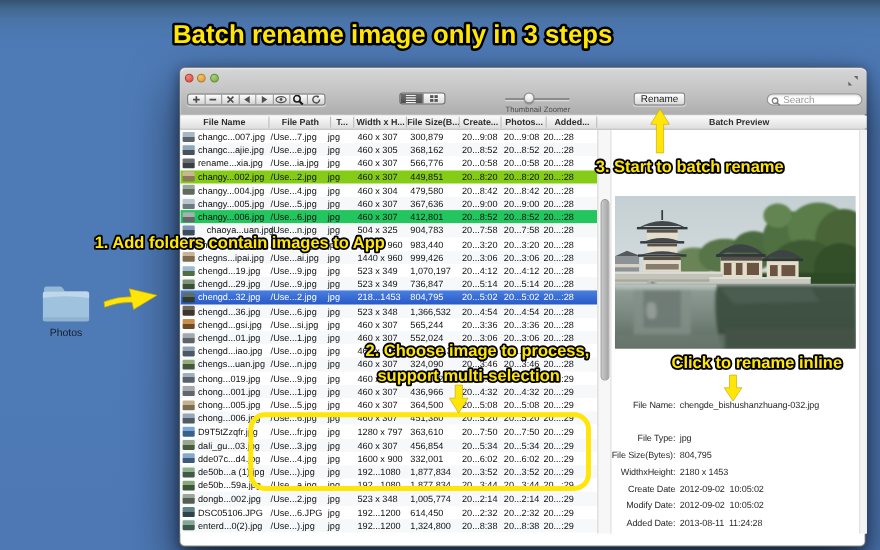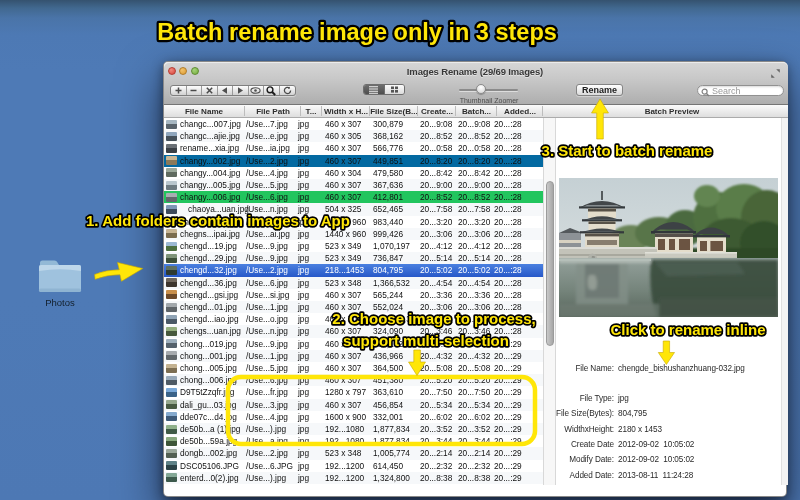--- a/index.html
+++ b/index.html
@@ -19,21 +19,21 @@
 #btngrp .sg{width:15.5px;height:9px;border-right:1px solid #9a9a9a;display:flex;align-items:center;justify-content:center}
 #btngrp .sg:last-child{border-right:none}
 #segview{position:absolute;left:199px;top:22px;width:42px;height:11px;border:1px solid #6e6e6e;border-radius:3px;overflow:hidden;display:flex}
 #segview .a{width:21px;background:linear-gradient(180deg,#6e6e6e,#4e4e4e);display:flex;align-items:center;justify-content:center}
 #segview .b{width:21px;background:linear-gradient(180deg,#fbfbfb,#dcdcdc);display:flex;align-items:center;justify-content:center;border-left:1px solid #6e6e6e}
 #slider{position:absolute;left:295px;top:26.5px;width:59px;height:2px;background:#8b8b8b;border-radius:1px;box-shadow:0 1px 0 rgba(255,255,255,.5)}
 #knob{position:absolute;left:312px;top:22px;width:10px;height:10px;border-radius:50%;
 background:radial-gradient(circle at 50% 30%,#ffffff,#d2d2d2);border:1px solid #8a8a8a;box-shadow:0 1px 1px rgba(0,0,0,.25)}
 #zlabel{position:absolute;left:275px;top:35px;width:100px;text-align:center;font-size:7px;color:#4c4c4c}
 #renbtn{position:absolute;left:412px;top:22px;width:47px;height:12px;border:1px solid #848484;border-radius:3px;
-background:linear-gradient(180deg,#ffffff,#dadada);font-size:9px;font-weight:bold;color:#1c1c1c;
+background:linear-gradient(180deg,#ffffff,#dadada);font-size:9px;font-weight:normal;color:#1c1c1c;
 text-align:center;line-height:11px;box-shadow:0 1px 1px rgba(255,255,255,.4)}
 #search{position:absolute;left:533px;top:22.5px;width:87px;height:11.5px;border:1px solid #919191;border-radius:6.5px;
 background:#fff;font-size:9px;color:#9a9a9a;line-height:10px;padding-left:14px;box-shadow:inset 0 1px 2px rgba(0,0,0,.15)}
 #fsicon{position:absolute;right:7px;top:6px}
 #hdr{position:absolute;left:0;top:43px;width:624px;height:13px;
 background:linear-gradient(180deg,#fbfbfb,#dedede);border-bottom:1px solid #ababab;font-size:8.1px;font-weight:bold;color:#2e2e2e}
 #hdr span{position:absolute;top:1.5px;text-align:center;white-space:nowrap;overflow:hidden}
 #hdr i{position:absolute;top:1px;bottom:1px;width:1px;background:#bdbdbd}
 #tbl{position:absolute;left:0;top:56px;width:379px;height:367px;background:#fff;overflow:hidden}
 .tr{position:absolute;left:0;width:379px;height:12.2px;font-size:8.3px;color:#101010;line-height:12.2px;white-space:nowrap}
@@ -53,21 +53,20 @@
 svg{display:block}
 .anno{position:absolute;left:0;top:0;pointer-events:none}
 </style></head>
 <body>
 
 <div id="win">
   <div id="chrome">
     <div class="tl" style="left:3.5px;background:radial-gradient(circle at 35% 30%,#f0897e,#d8443a);border:1px solid #b43d34"></div>
     <div class="tl" style="left:15px;background:radial-gradient(circle at 35% 30%,#f2c26a,#dd9b33);border:1px solid #b07c2a"></div>
     <div class="tl" style="left:26.5px;background:radial-gradient(circle at 35% 30%,#a5d37a,#74ac3c);border:1px solid #5f8c33"></div>
-    <div id="wtitle">Images Rename (29/69 Images)</div>
     <div id="fsicon">
         <svg width="11" height="11" viewBox="0 0 11 11">
       <path d="M6.2 1.2h3.6v3.6L6.2 1.2z M4.8 9.8H1.2V6.2L4.8 9.8z" fill="#666"></path>
         </svg>
       </div>
     <div id="btngrp">
       <div class="sg">
           <svg width="11" height="9">
             <path d="M5.5 1.5v6M2.5 4.5h6" stroke="#4a4a4a" stroke-width="1.5"></path>
           </svg>
@@ -135,21 +134,21 @@
           <path d="M5.5 5.5l2.4 2.4" stroke="#7e7e7e" stroke-width="1.4"></path>
         </svg>Search</div>
   </div>
   <div id="hdr">
     <span style="left:0;width:80px">File Name</span>
     <span style="left:81px;width:56px">File Path</span>
     <span style="left:137px;width:20px">T...</span>
     <span style="left:158px;width:48px">Width x H...</span>
     <span style="left:206px;width:48px">File Size(B...</span>
     <span style="left:254px;width:38px">Create...</span>
-    <span style="left:292px;width:41px">Batch...</span>
+    <span style="left:292px;width:41px">Photos...</span>
     <span style="left:333px;width:46px">Added...</span>
     <i style="left:80px"></i>
       <i style="left:136px"></i>
       <i style="left:157px"></i>
       <i style="left:205px"></i>
     <i style="left:253px"></i>
       <i style="left:291px"></i>
       <i style="left:332px"></i>
       <i style="left:378px"></i>
     <span style="left:392px;width:232px;font-size:8px">Batch Preview</span>
@@ -181,21 +180,21 @@
         <i class="th" style="background:linear-gradient(180deg,#6a7076 46%,#3a4046 46%)"></i>
         <u style="left:16px">rename...xia.jpg</u>
         <u style="left:82px">/Use...ia.jpg</u>
         <u style="left:134px">jpg</u>
         <u style="left:161px">460 x 307</u>
         <u style="left:209px">566,776</u>
         <u style="left:256px">20...0:58</u>
         <u style="left:294px">20...0:58</u>
         <u style="left:330px">20...:28</u>
       </div>
-<div class="tr" style="top:36.6px;background:#0369a1;text-align:center;">
+<div class="tr" style="top:36.6px;background:#84cc16;text-align:center;">
         <i class="th" style="background:linear-gradient(180deg,#c9b694 46%,#8a7a5a 46%)"></i>
         <u style="left:16px">changy...002.jpg</u>
         <u style="left:82px">/Use...2.jpg</u>
         <u style="left:134px">jpg</u>
         <u style="left:161px">460 x 307</u>
         <u style="left:209px">449,851</u>
         <u style="left:256px">20...8:20</u>
         <u style="left:294px">20...8:20</u>
         <u style="left:330px">20...:28</u>
       </div>
@@ -231,21 +230,21 @@
         <u style="left:256px">20...8:52</u>
         <u style="left:294px">20...8:52</u>
         <u style="left:330px">20...:28</u>
       </div>
 <div class="tr" style="top:85.4px;background:#f6f8fa;">
         <i class="th" style="background:linear-gradient(180deg,#7d95b5 46%,#3d4a5c 46%)"></i>
         <u style="left:24px">chaoya...uan.jpg</u>
         <u style="left:82px">/Use...n.jpg</u>
         <u style="left:134px">jpg</u>
         <u style="left:161px">504 x 325</u>
-        <u style="left:209px">652,465</u>
+        <u style="left:209px">904,783</u>
         <u style="left:256px">20...7:58</u>
         <u style="left:294px">20...7:58</u>
         <u style="left:330px">20...:28</u>
       </div>
 <div class="tr" style="top:97.6px;background:#ffffff;">
         <i class="th" style="background:linear-gradient(180deg,#9db48a 46%,#4f6344 46%)"></i>
         <u style="left:16px">chegns...opai.jpg</u>
         <u style="left:82px">/Use...i.jpg</u>
         <u style="left:134px">jpg</u>
         <u style="left:161px">1440 x 960</u>

